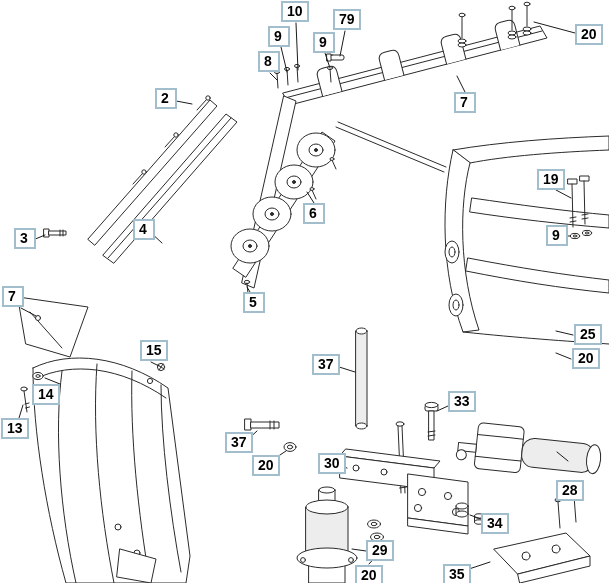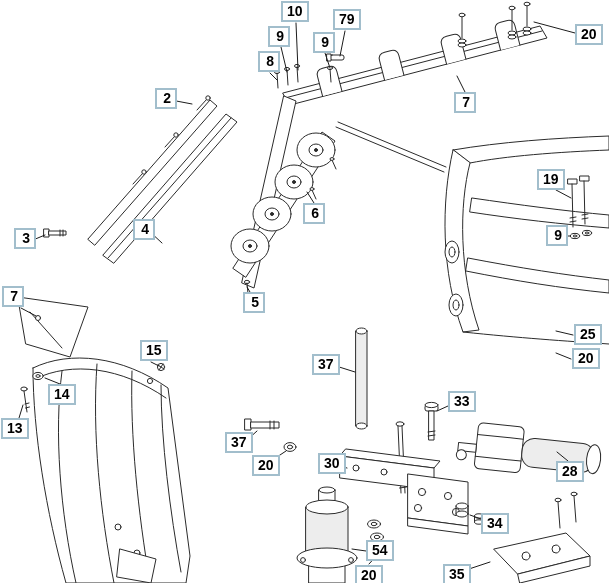--- a/index.html
+++ b/index.html
@@ -15,21 +15,21 @@
   .callout {
     position:absolute;
     background:#ffffff;
     border:2px solid #a2becc;
     color:#000000;
     font-weight:bold;
     font-size:14px;
     line-height:17px;
     padding:0 4px;
     min-width:22px;
-    text-align:right;
+    text-align:left;
     z-index:5;
   }
 </style>
 </head>
 <body>
 
 <div class="stage">
 
   <svg class="artwork" width="609" height="583" viewBox="0 0 609 583" xmlns="http://www.w3.org/2000/svg">
     <g stroke="#2b2b2b" stroke-width="1" fill="none" stroke-linejoin="round" stroke-linecap="round">
@@ -342,25 +342,25 @@
   <div class="callout" style="left:546px;top:225px">9</div>
   <div class="callout" style="left:14px;top:228px">3</div>
   <div class="callout" style="left:133px;top:219px">4</div>
   <div class="callout" style="left:2px;top:286px">7</div>
   <div class="callout" style="left:243px;top:292px">5</div>
   <div class="callout" style="left:303px;top:203px">6</div>
   <div class="callout" style="left:574px;top:324px">25</div>
   <div class="callout" style="left:572px;top:348px">20</div>
   <div class="callout" style="left:140px;top:340px">15</div>
   <div class="callout" style="left:312px;top:354px">37</div>
-  <div class="callout" style="left:48px;top:384px">14</div>
+  <div class="callout" style="left:32px;top:384px">14</div>
   <div class="callout" style="left:1px;top:418px">13</div>
   <div class="callout" style="left:448px;top:391px">33</div>
   <div class="callout" style="left:225px;top:432px">37</div>
   <div class="callout" style="left:252px;top:455px">20</div>
   <div class="callout" style="left:318px;top:453px">30</div>
-  <div class="callout" style="left:556px;top:461px">28</div>
+  <div class="callout" style="left:556px;top:480px">28</div>
   <div class="callout" style="left:481px;top:513px">34</div>
-  <div class="callout" style="left:366px;top:540px">54</div>
+  <div class="callout" style="left:366px;top:540px">29</div>
   <div class="callout" style="left:355px;top:565px">20</div>
   <div class="callout" style="left:443px;top:564px">35</div>
 
 </div>
 
 </body></html>

